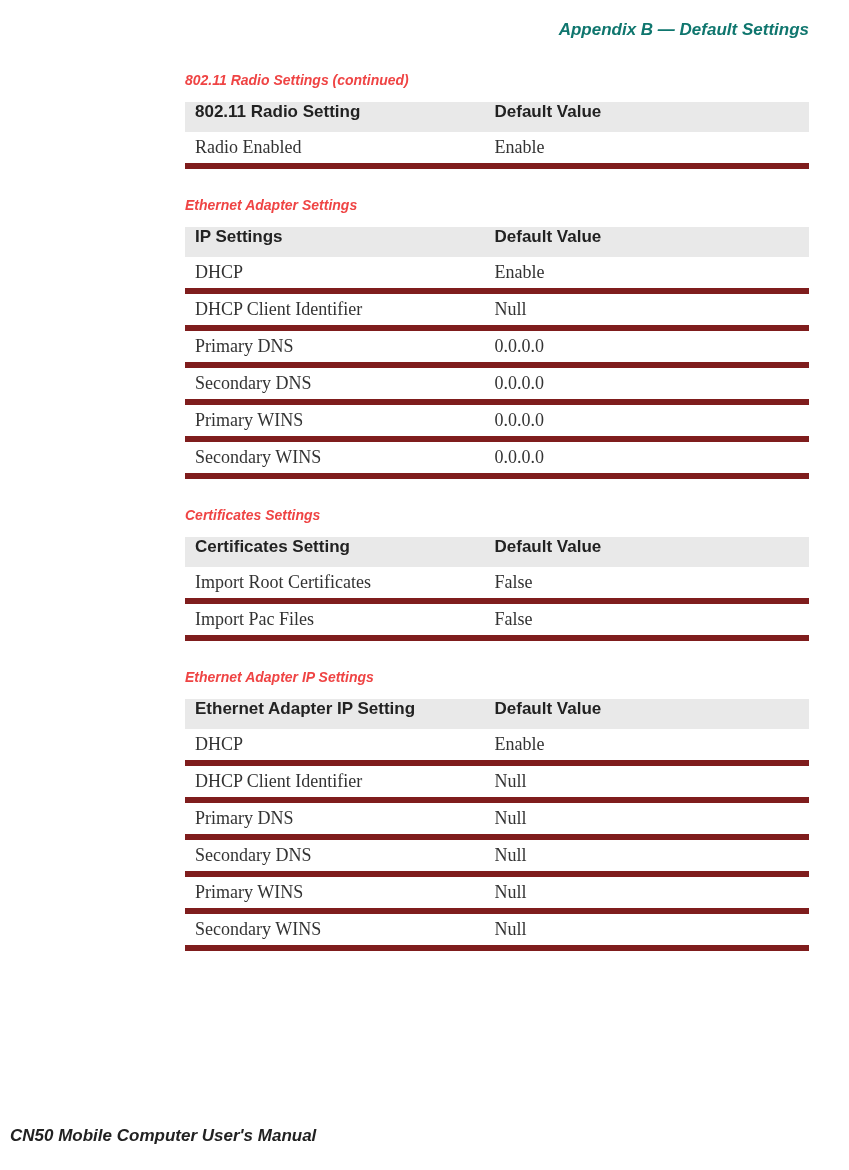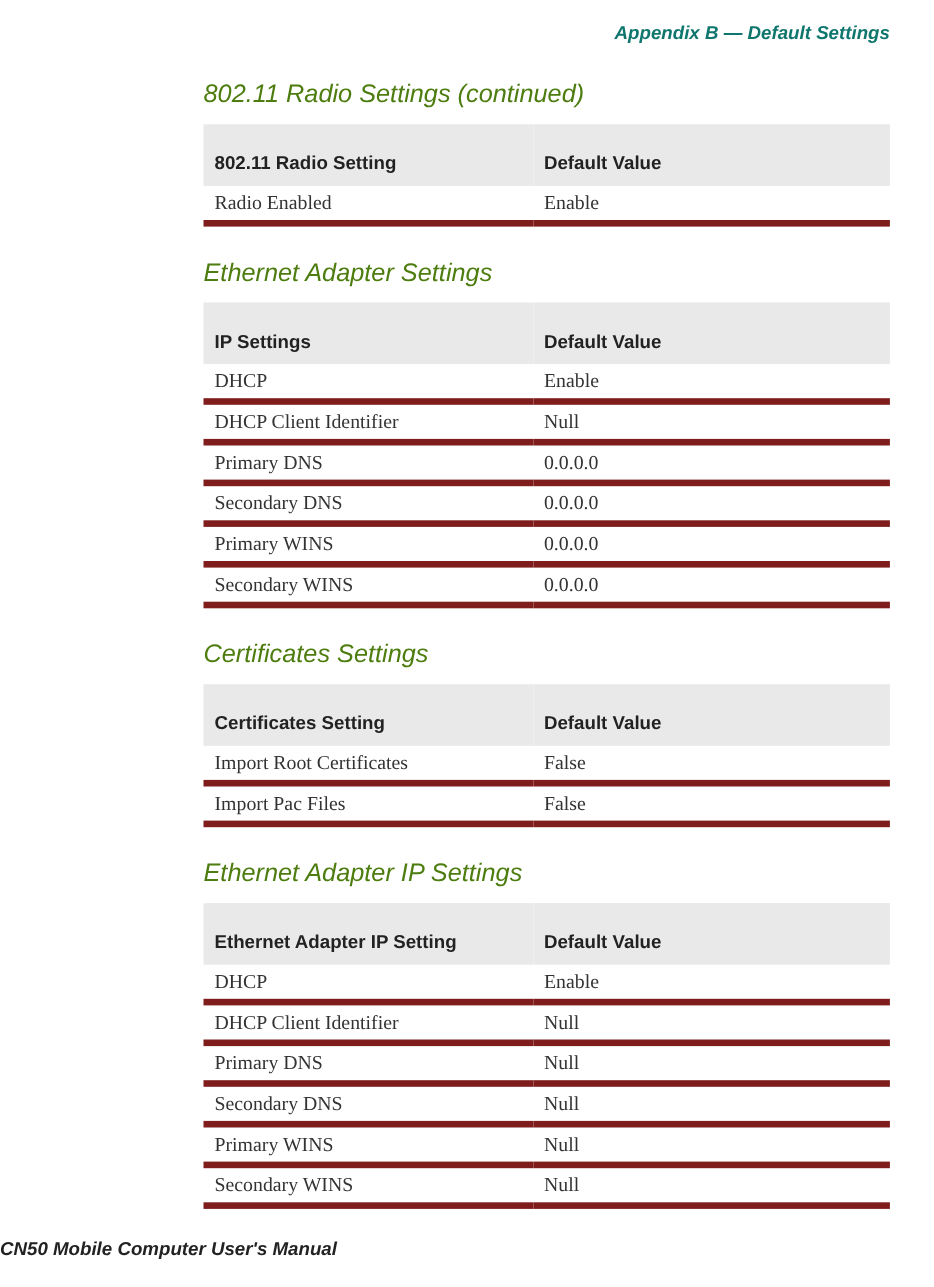--- a/index.html
+++ b/index.html
@@ -24,60 +24,60 @@
       color: #0f766e;
       margin-bottom: 32px;
       padding-right: 0;
     }
     .content {
       padding-left: 185px;
       padding-right: 0;
     }
     .section-title {
       font-family: Arial, Helvetica, sans-serif;
-      font-weight: normal;
+      font-weight: bold;
       font-style: italic;
-      font-size: 23px;
-      color: #4d7c0f;
+      font-size: 14px;
+      color: #ef4444;
       margin-bottom: 14px;
       margin-top: 28px;
     }
     .section-title:first-child {
       margin-top: 0;
     }
     table {
       width: 100%;
       border-collapse: collapse;
       margin-bottom: 6px;
     }
     thead td {
       background: #e9e9e9;
       font-family: Arial, Helvetica, sans-serif;
       font-weight: bold;
       font-size: 17px;
       color: #222;
-      padding: 26px 10px 10px 10px;
+      padding: 0 10px 10px 10px;
     }
     tbody td {
       font-family: Georgia, 'Times New Roman', serif;
       font-size: 18px;
       color: #333;
       padding: 5px 10px 5px 10px;
       border-bottom: 6px solid #7f1d1d;
     }
     .col1 {
       width: 48%;
     }
     .col2 {
       width: 52%;
     }
     .footer {
       position: absolute;
       bottom: 24px;
-      left: 0;
+      left: 10px;
       font-family: Arial, Helvetica, sans-serif;
       font-weight: bold;
       font-style: italic;
       font-size: 17px;
       color: #222;
       padding-left: 0;
     }
   </style>
 </head>
 <body>

